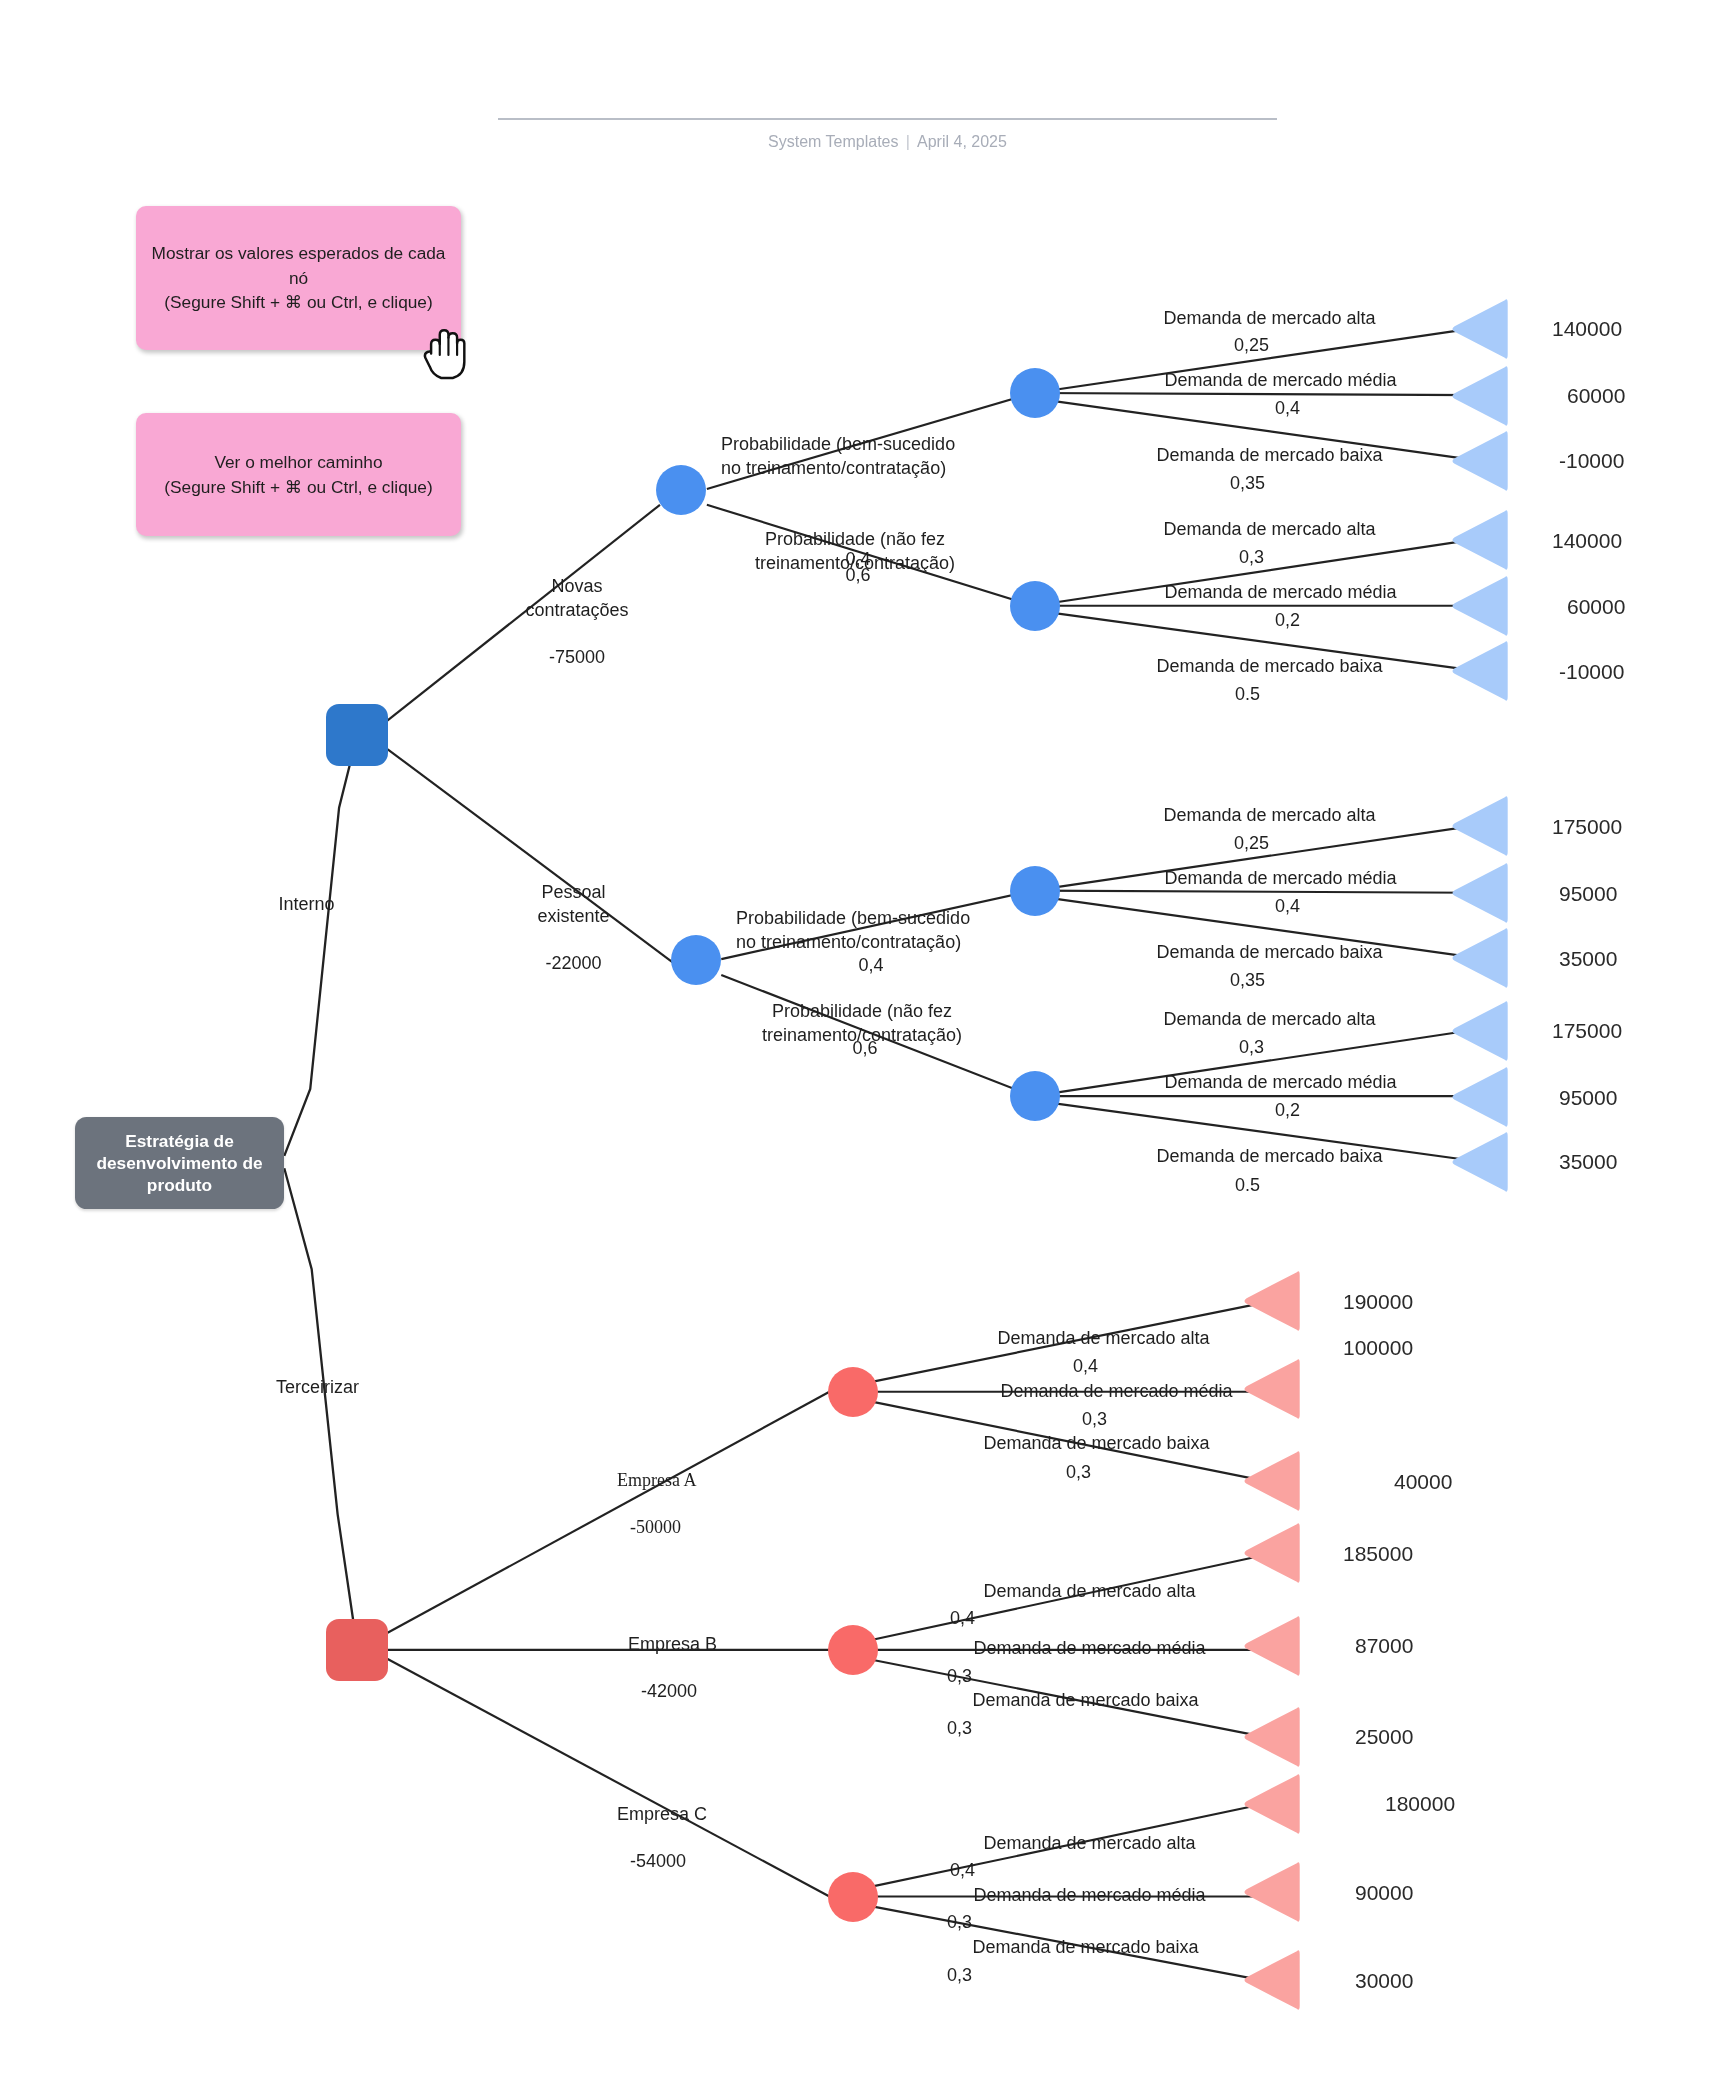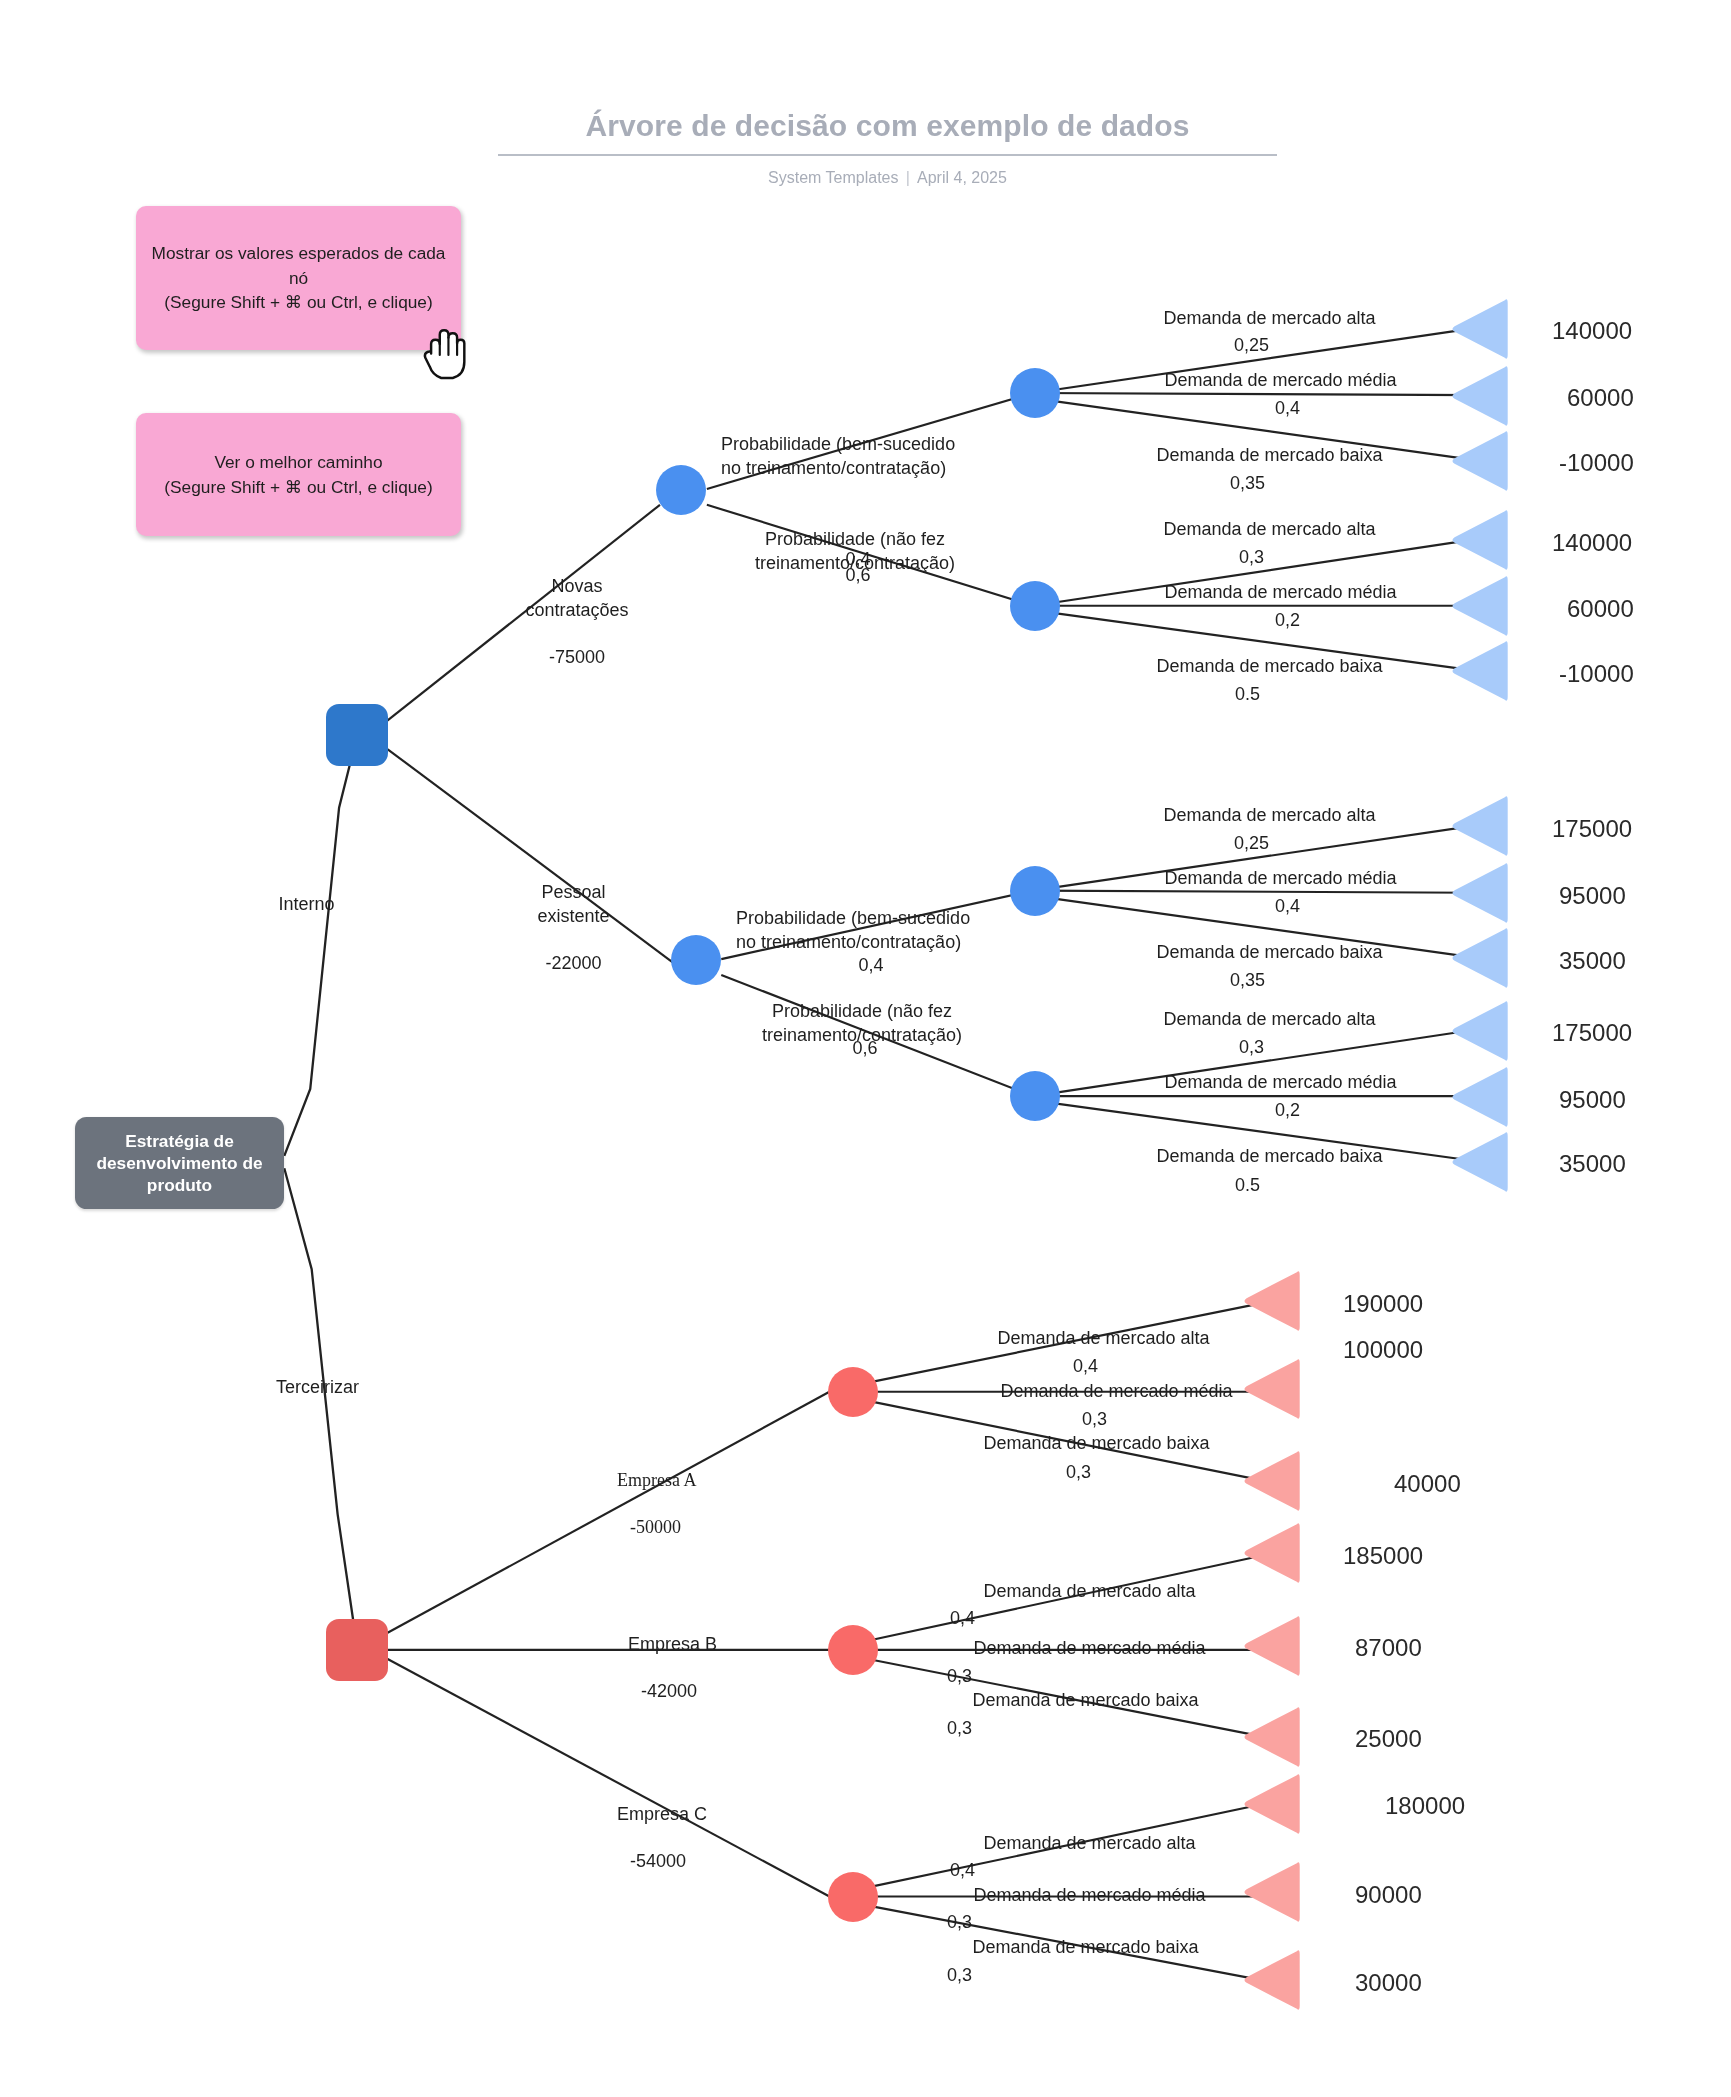--- a/index.html
+++ b/index.html
@@ -139,30 +139,29 @@
     position: absolute;
     font-size: 18px;
     color: #1f1f1f;
     line-height: 1.3;
     white-space: pre-line;
   }
   .lbl.c { text-align: center; }
   .lbl.l { text-align: left; }
   .payoff {
     position: absolute;
-    font-size: 24px;
+    font-size: 21px;
     color: #2a2a2a;
     white-space: nowrap;
   }
 </style>
 </head>
 <body>
 
 <div id="header">
-  <div id="doc-title">Árvore de decisão com exemplo de dados</div>
   <div id="title-rule"></div>
   <div id="subtitle">
     <span>System Templates</span><span class="sep">|</span><span>April 4, 2025</span>
   </div>
 </div>
 
 <div class="tip-card" id="tip-expected">Mostrar os valores esperados de cada nó
 (Segure Shift + ⌘ ou Ctrl, e clique)</div>
 <div class="tip-card" id="tip-bestpath">Ver o melhor caminho
 (Segure Shift + ⌘ ou Ctrl, e clique)</div>

